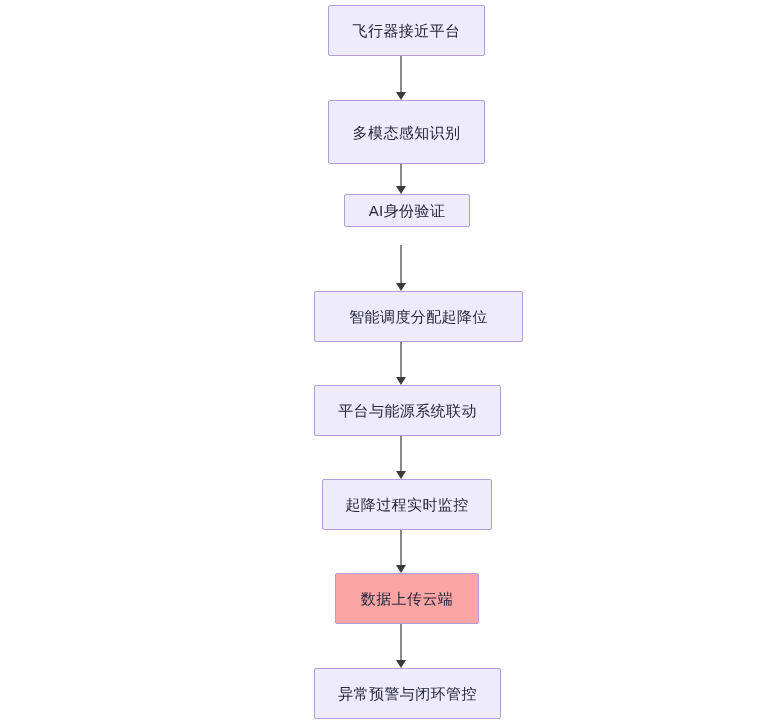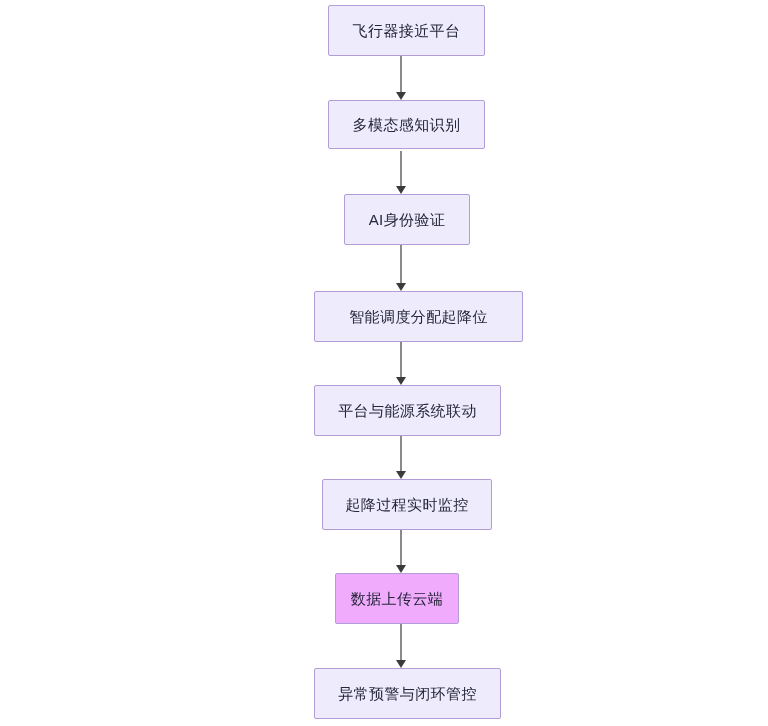--- a/index.html
+++ b/index.html
@@ -97,34 +97,34 @@
       <div class="edge-line" style="background: rgb(138, 138, 138); width: 2px;"></div>
       <div class="edge-head" style="border-top-color: rgb(59, 59, 59);"></div>
     </div>
     <div class="flow-edge" style="left: 370px; top: 624px; height: 44px;">
       <div class="edge-line" style="background: rgb(138, 138, 138); width: 2px;"></div>
       <div class="edge-head" style="border-top-color: rgb(59, 59, 59);"></div>
     </div>
     <div class="flow-node" style="left: 304px; top: 5px; width: 157px; height: 51px; background: rgb(237, 235, 252); border-color: rgb(179, 157, 216); border-width: 1px; color: rgb(38, 38, 58); font-size: 15px;">
       <span class="node-label">飞行器接近平台</span>
     </div>
-    <div class="flow-node" style="left: 304px; top: 100px; width: 157px; height: 49px; background: rgb(237, 235, 252); border-color: rgb(179, 157, 216); border-width: 1px; color: rgb(38, 38, 58); font-size: 15px;">
+    <div class="flow-node" style="left: 304px; top: 100px; width: 157px; height: 64px; background: rgb(237, 235, 252); border-color: rgb(179, 157, 216); border-width: 1px; color: rgb(38, 38, 58); font-size: 15px;">
       <span class="node-label">多模态感知识别</span>
     </div>
-    <div class="flow-node" style="left: 320px; top: 194px; width: 126px; height: 51px; background: rgb(237, 235, 252); border-color: rgb(179, 157, 216); border-width: 1px; color: rgb(38, 38, 58); font-size: 15px;">
+    <div class="flow-node" style="left: 320px; top: 194px; width: 126px; height: 33px; background: rgb(237, 235, 252); border-color: rgb(179, 157, 216); border-width: 1px; color: rgb(38, 38, 58); font-size: 15px;">
       <span class="node-label">AI身份验证</span>
     </div>
     <div class="flow-node" style="left: 290px; top: 291px; width: 209px; height: 51px; background: rgb(237, 235, 252); border-color: rgb(179, 157, 216); border-width: 1px; color: rgb(38, 38, 58); font-size: 15px;">
       <span class="node-label">智能调度分配起降位</span>
     </div>
     <div class="flow-node" style="left: 290px; top: 385px; width: 187px; height: 51px; background: rgb(237, 235, 252); border-color: rgb(179, 157, 216); border-width: 1px; color: rgb(38, 38, 58); font-size: 15px;">
       <span class="node-label">平台与能源系统联动</span>
     </div>
     <div class="flow-node" style="left: 298px; top: 479px; width: 170px; height: 51px; background: rgb(237, 235, 252); border-color: rgb(179, 157, 216); border-width: 1px; color: rgb(38, 38, 58); font-size: 15px;">
       <span class="node-label">起降过程实时监控</span>
     </div>
-    <div class="flow-node" style="left: 311px; top: 573px; width: 124px; height: 51px; background: #f0abfc; border-color: rgb(179, 157, 216); border-width: 1px; color: rgb(38, 38, 58); font-size: 15px;">
+    <div class="flow-node" style="left: 311px; top: 573px; width: 144px; height: 51px; background: #fca5a5; border-color: rgb(179, 157, 216); border-width: 1px; color: rgb(38, 38, 58); font-size: 15px;">
       <span class="node-label">数据上传云端</span>
     </div>
     <div class="flow-node" style="left: 290px; top: 668px; width: 187px; height: 51px; background: rgb(237, 235, 252); border-color: rgb(179, 157, 216); border-width: 1px; color: rgb(38, 38, 58); font-size: 15px;">
       <span class="node-label">异常预警与闭环管控</span>
     </div>
   </div>
 
 </body></html>

